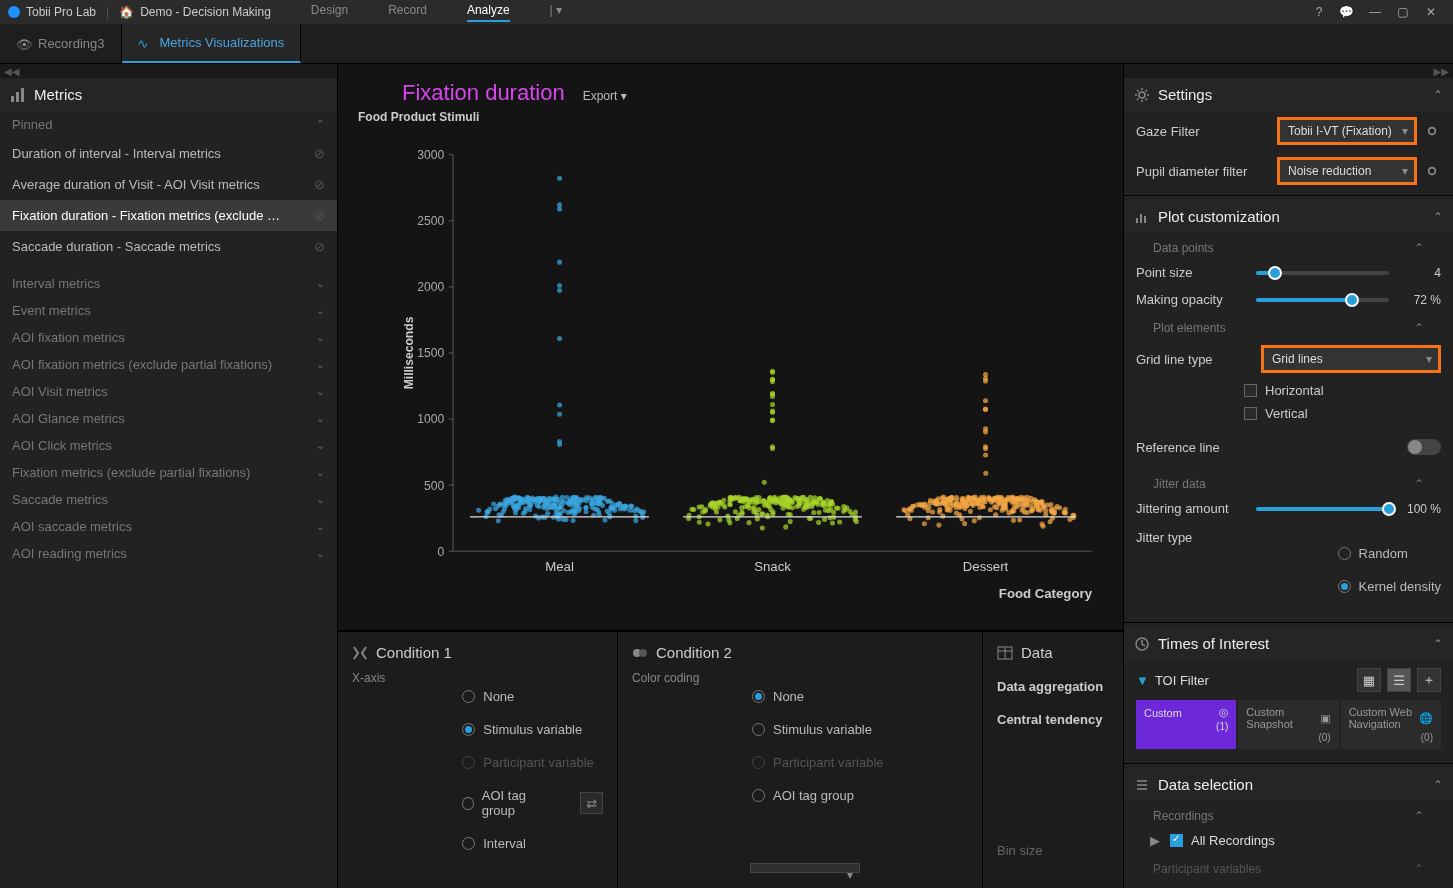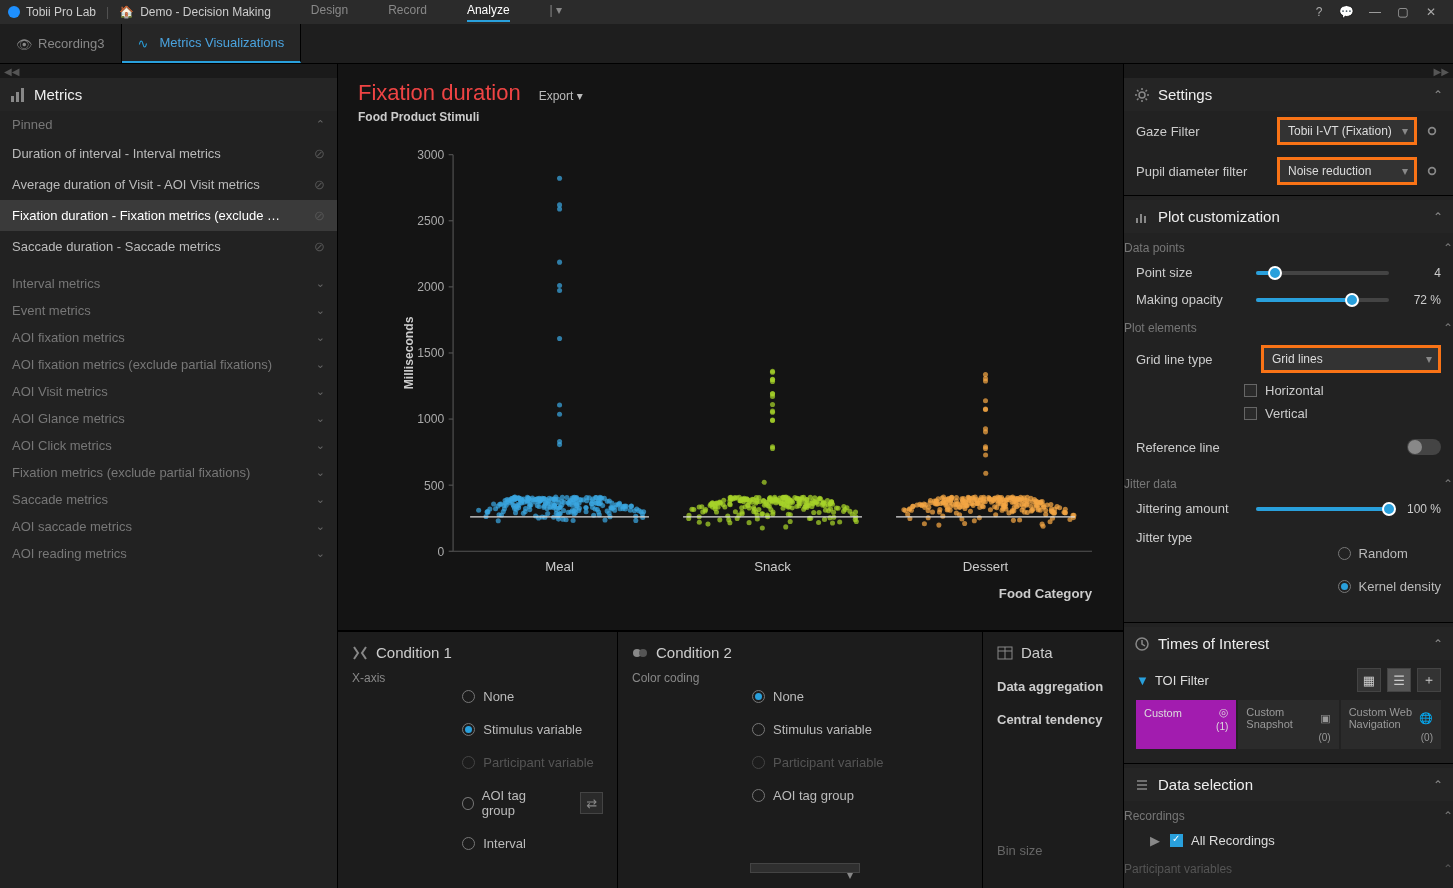--- a/index.html
+++ b/index.html
@@ -36,21 +36,21 @@
 
   .group-header { display:flex; align-items:center; padding:6px 12px; color:#777; font-size:13px; cursor:pointer;}
   .group-header .chev { margin-left:auto; color:#666; font-size:11px;}
 
   .metric-item { display:flex; align-items:center; padding:8px 12px; color:#bbb; font-size:13px; cursor:pointer; }
   .metric-item .pin { margin-left:auto; color:#555; font-size:13px;}
   .metric-item.selected { background:#3a3a3a; color:#fff; }
 
   
   .chart-header { padding:16px 20px 4px 20px; display:flex; align-items:baseline; gap:18px;}
-  .chart-title { font-size:22px; font-weight:300; color:#ef4444;}
+  .chart-title { font-size:22px; font-weight:300; color:#d946ef;margin-left:44px;}
   .chart-export { font-size:12px; color:#bbb; cursor:pointer;}
   .chart-subtitle { padding:0 20px 6px 20px; font-size:12px; font-weight:600; color:#ccc;}
 
   .chart-area { flex:1; position:relative; padding:10px 20px 20px 60px;}
   .chart-svg { width:100%; height:100%;}
 
   
   .bottom { height:258px; background:#1c1c1c; border-top:2px solid #000; display:flex;}
   .bcol { padding:12px 14px; border-right:1px solid #000;}
   .bcol h3 { font-size:15px; color:#ccc; font-weight:400; margin-bottom:10px; display:flex; align-items:center; gap:8px;}
@@ -66,21 +66,21 @@
   .select::after{content:"▾"; position:absolute; right:6px; color:#888;}
   .swap-btn{width:26px;height:22px;border:1px solid #444;display:inline-flex;align-items:center;justify-content:center;color:#888;background:#2a2a2a;}
 
   
   .setting-row { display:flex; align-items:center; padding:6px 12px; font-size:13px; color:#ccc;}
   .setting-row .lbl { flex:1;}
   .setting-row select, .dropdown { background:#333; border:3px solid #f97316; color:#ddd; padding:4px 20px 4px 8px; font-size:12px; appearance:none; min-width:140px; position:relative;}
   .dropdown::after{content:"▾"; position:absolute; right:6px; color:#888;}
   .gear { width:18px; height:18px; margin-left:6px; color:#888; cursor:pointer;}
 
-  .subhead { padding:8px 0 4px; color:#777; font-size:12px; display:flex; align-items:center;gap:44px;}
+  .subhead { padding:8px 29px 4px; color:#777; font-size:12px; display:flex; align-items:center;gap:44px;}
   .subhead .chev{margin-left:auto;}
 
   .slider-row { display:flex; align-items:center; padding:6px 12px; gap:10px; font-size:13px; color:#ccc;}
   .slider-row .lbl{ width:110px;}
   .slider { flex:1; height:4px; background:#444; position:relative; border-radius:2px;}
   .slider .fill{ position:absolute; left:0; top:0; bottom:0; background:#29a0dc; border-radius:2px;}
   .slider .thumb{ position:absolute; top:50%; width:14px; height:14px; border-radius:50%; background:#29a0dc; border:2px solid #fff; transform:translate(-50%,-50%);}
   .slider-val{ width:42px; text-align:right; font-size:12px; color:#ccc;}
 
   .checkbox-row{display:flex; align-items:center; gap:8px; padding:4px 12px 4px 120px; font-size:13px; color:#ccc;}
@@ -92,21 +92,21 @@
   .toggle{width:34px;height:16px;background:#444;border-radius:8px;position:relative;margin-left:auto;}
   .toggle .knob{width:14px;height:14px;border-radius:50%;background:#888;position:absolute;top:1px;left:1px;}
 
   
   .toi-header{display:flex;align-items:center;padding:8px 12px;gap:6px;color:#ddd;font-size:13px;}
   .toi-header .spacer{flex:1;}
   .toi-btn{width:24px;height:24px;background:#333;border:1px solid #444;display:inline-flex;align-items:center;justify-content:center;color:#ccc;font-size:13px;cursor:pointer;}
   .toi-btn.active{background:#555;}
   .toi-pills{display:flex;gap:2px;padding:0 12px 10px;}
   .toi-pill{flex:1;background:#2b2b2b;padding:6px 8px;font-size:11px;color:#999;display:flex;flex-direction:column;gap:2px;}
-  .toi-pill.active{background:#a21caf;color:#ddd;text-align:center;}
+  .toi-pill.active{background:#6d28d9;color:#ddd;text-align:center;}
   .toi-pill .cnt{align-self:flex-end;font-size:10px;}
   .toi-pill .rowp{display:flex;justify-content:space-between;align-items:center;}
   .toi-pill .pic{font-size:11px;}
 
   .rec-row{display:flex;align-items:center;gap:8px;padding:6px 12px 6px 26px;font-size:13px;color:#ddd;}
   .rec-row .caret{color:#888;margin-right:2px;}
 
   .sep{height:1px;background:#000;margin:4px 0;}
 
   .hicon svg, .picon svg, .gear svg, .ticon svg { width:100%; height:100%; fill:#888; }

